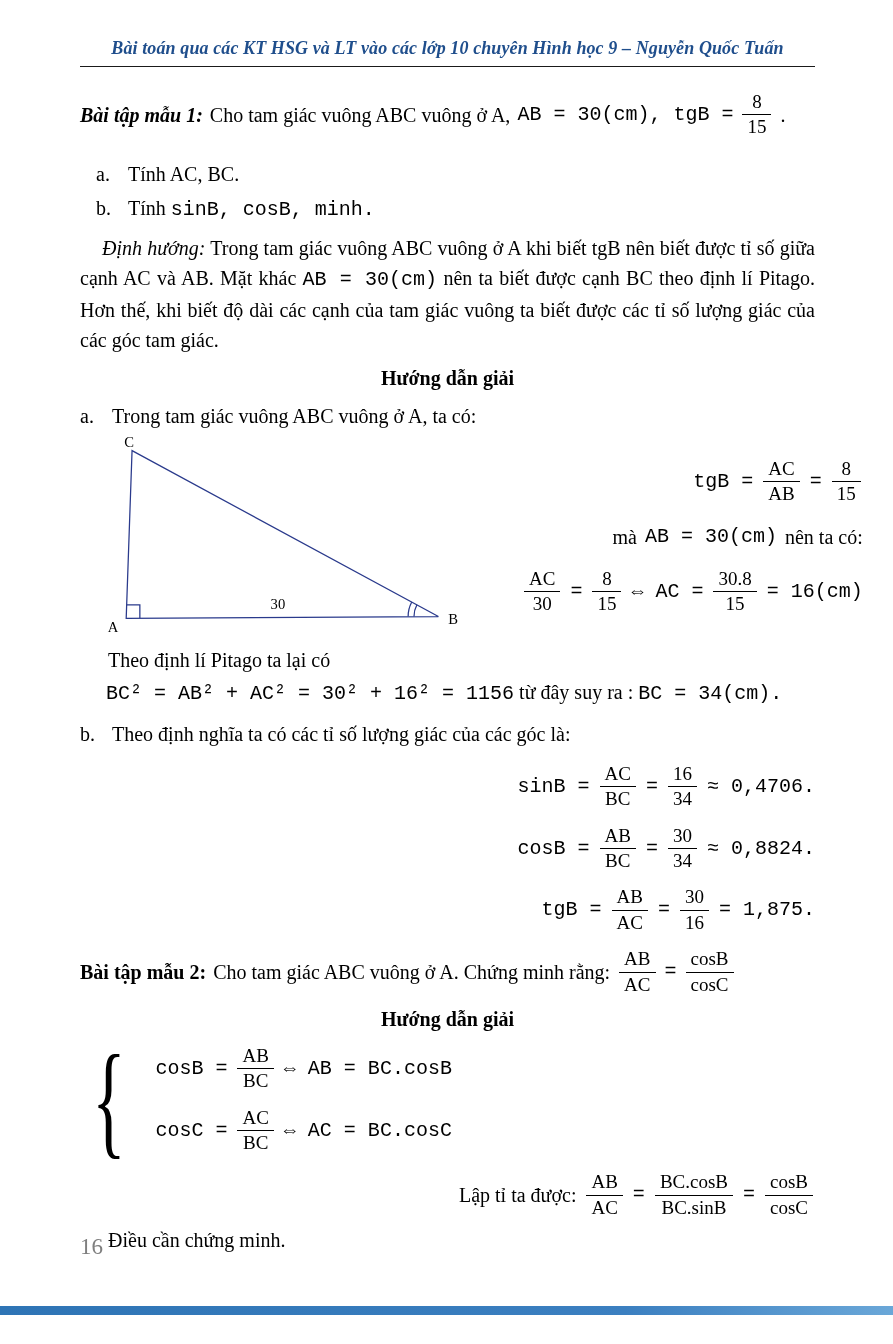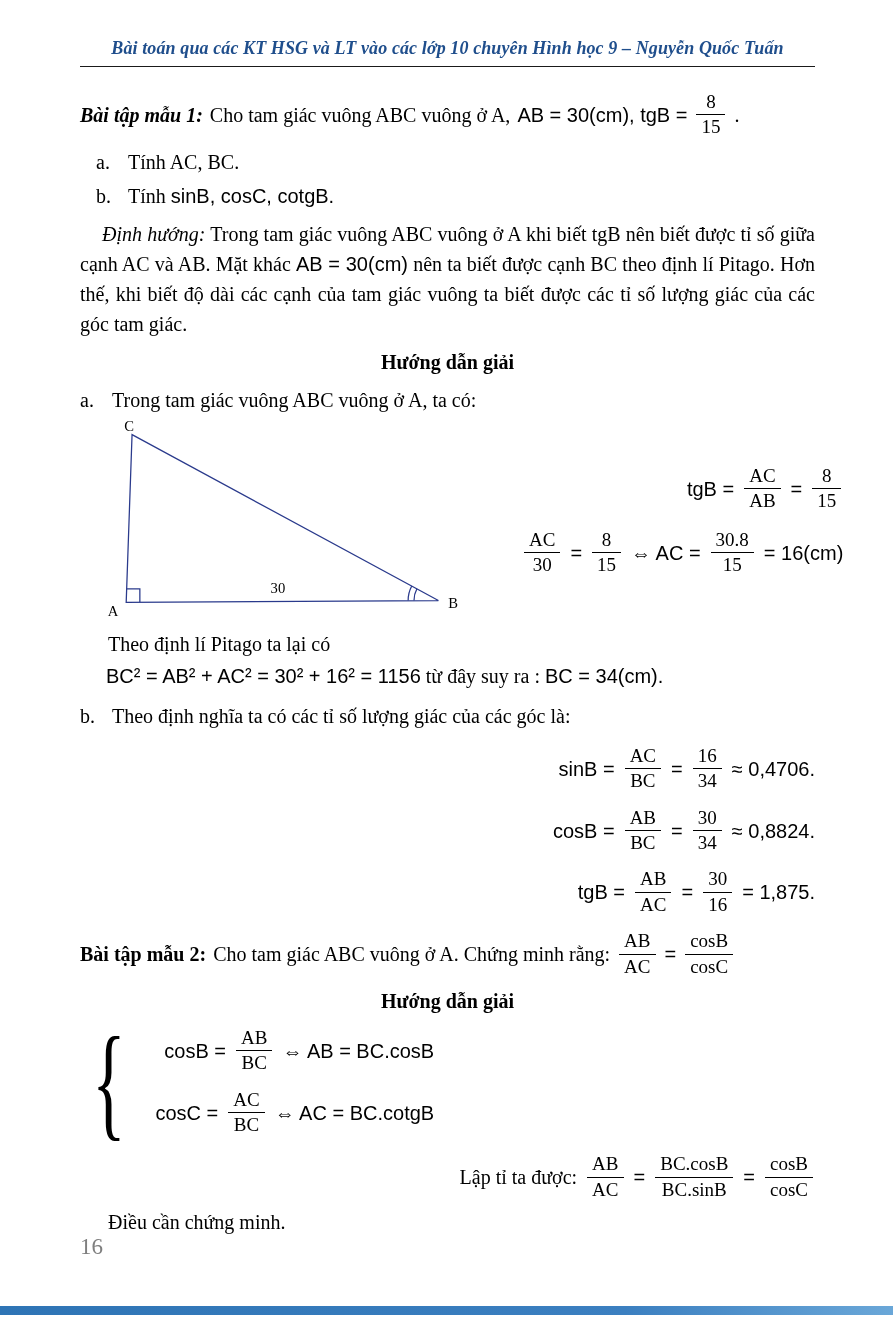--- a/index.html
+++ b/index.html
@@ -21,23 +21,23 @@
     font-size: 18px; font-weight: bold; font-style: italic;
     color: #1f4e8c; text-align: center; letter-spacing: 0.1px;
   }
   .header-rule { border-bottom: 1.6px solid #1a1a1a; margin-top: 7px; }
 
   
   .content { font-size: 20px; line-height: 1.5; }
   .bi { font-weight: bold; font-style: italic; }
   .b  { font-weight: bold; }
   .it { font-style: italic; }
-  .math { font-family: Liberation Sans, sans-serif; }
-
-  .ex-title { margin: 24px 0 8px 0; display: flex; align-items: center; flex-wrap: nowrap; gap: 7px; white-space: nowrap; }
+  .math { font-family: Liberation Mono, monospace; }
+
+  .ex-title { margin: 24px 0 20px 0; display: flex; align-items: center; flex-wrap: nowrap; gap: 7px; white-space: nowrap; }
   .item { margin: 4px 16px; }
   .item .marker, .step .marker { display: inline-block; width: 32px; }
   .hint { margin: 8px 0 4px 0; text-align: justify; text-indent: 22px; }
   .heading { text-align: center; font-weight: bold; margin: 8px 0; }
   .step { margin: 6px 0; }
 
   
   .frac {
     display: inline-flex; flex-direction: column; text-align: center;
     vertical-align: middle; line-height: 1.18; margin: 0 2px;
@@ -104,21 +104,21 @@
         <span class="den">15</span>
       </span>
       <span>.</span>
     </div>
 
     <div class="item">
       <span class="marker">a.</span><span>Tính AC, BC.</span>
     </div>
     <div class="item">
       <span class="marker">b.</span><span>Tính</span>
-      <span class="math">sinB, cosC, cotgB.</span>
+      <span class="math">sinB, cosB, minh.</span>
     </div>
 
     <p class="hint">
       <span class="it">Định hướng:</span>
       <span>Trong tam giác vuông ABC vuông ở A khi biết tgB nên biết được tỉ số giữa cạnh AC và AB. Mặt khác</span>
       <span class="math">AB = 30(cm)</span>
       <span>nên ta biết được cạnh BC theo định lí Pitago. Hơn thế, khi biết độ dài các cạnh của tam giác vuông ta biết được các tỉ số lượng giác của các góc tam giác.</span>
     </p>
 
     <div class="heading">Hướng dẫn giải</div>
@@ -146,20 +146,25 @@
             <span class="num">AC</span>
             <span class="den">AB</span>
           </span>
           <span class="math">=</span>
           <span class="frac">
             <span class="num">8</span>
             <span class="den">15</span>
           </span>
         </div>
         <div class="mline">
+          <span>mà</span>
+          <span class="math">AB = 30(cm)</span>
+          <span>nên ta có:</span>
+        </div>
+        <div class="mline">
           <span class="frac">
             <span class="num">AC</span>
             <span class="den">30</span>
           </span>
           <span class="math">=</span>
           <span class="frac">
             <span class="num">8</span>
             <span class="den">15</span>
           </span>
           <span class="math">⇔ AC =</span>
@@ -250,21 +255,21 @@
             <span class="den">BC</span>
           </span>
           <span class="math">⇔ AB = BC.cosB</span>
         </div>
         <div class="mline">
           <span class="math">cosC =</span>
           <span class="frac">
             <span class="num">AC</span>
             <span class="den">BC</span>
           </span>
-          <span class="math">⇔ AC = BC.cotgB</span>
+          <span class="math">⇔ AC = BC.cosC</span>
         </div>
       </div>
     </div>
 
     <div class="mline lapti">
       <span>Lập tỉ ta được:</span>
       <span class="frac">
         <span class="num">AB</span>
         <span class="den">AC</span>
       </span>

